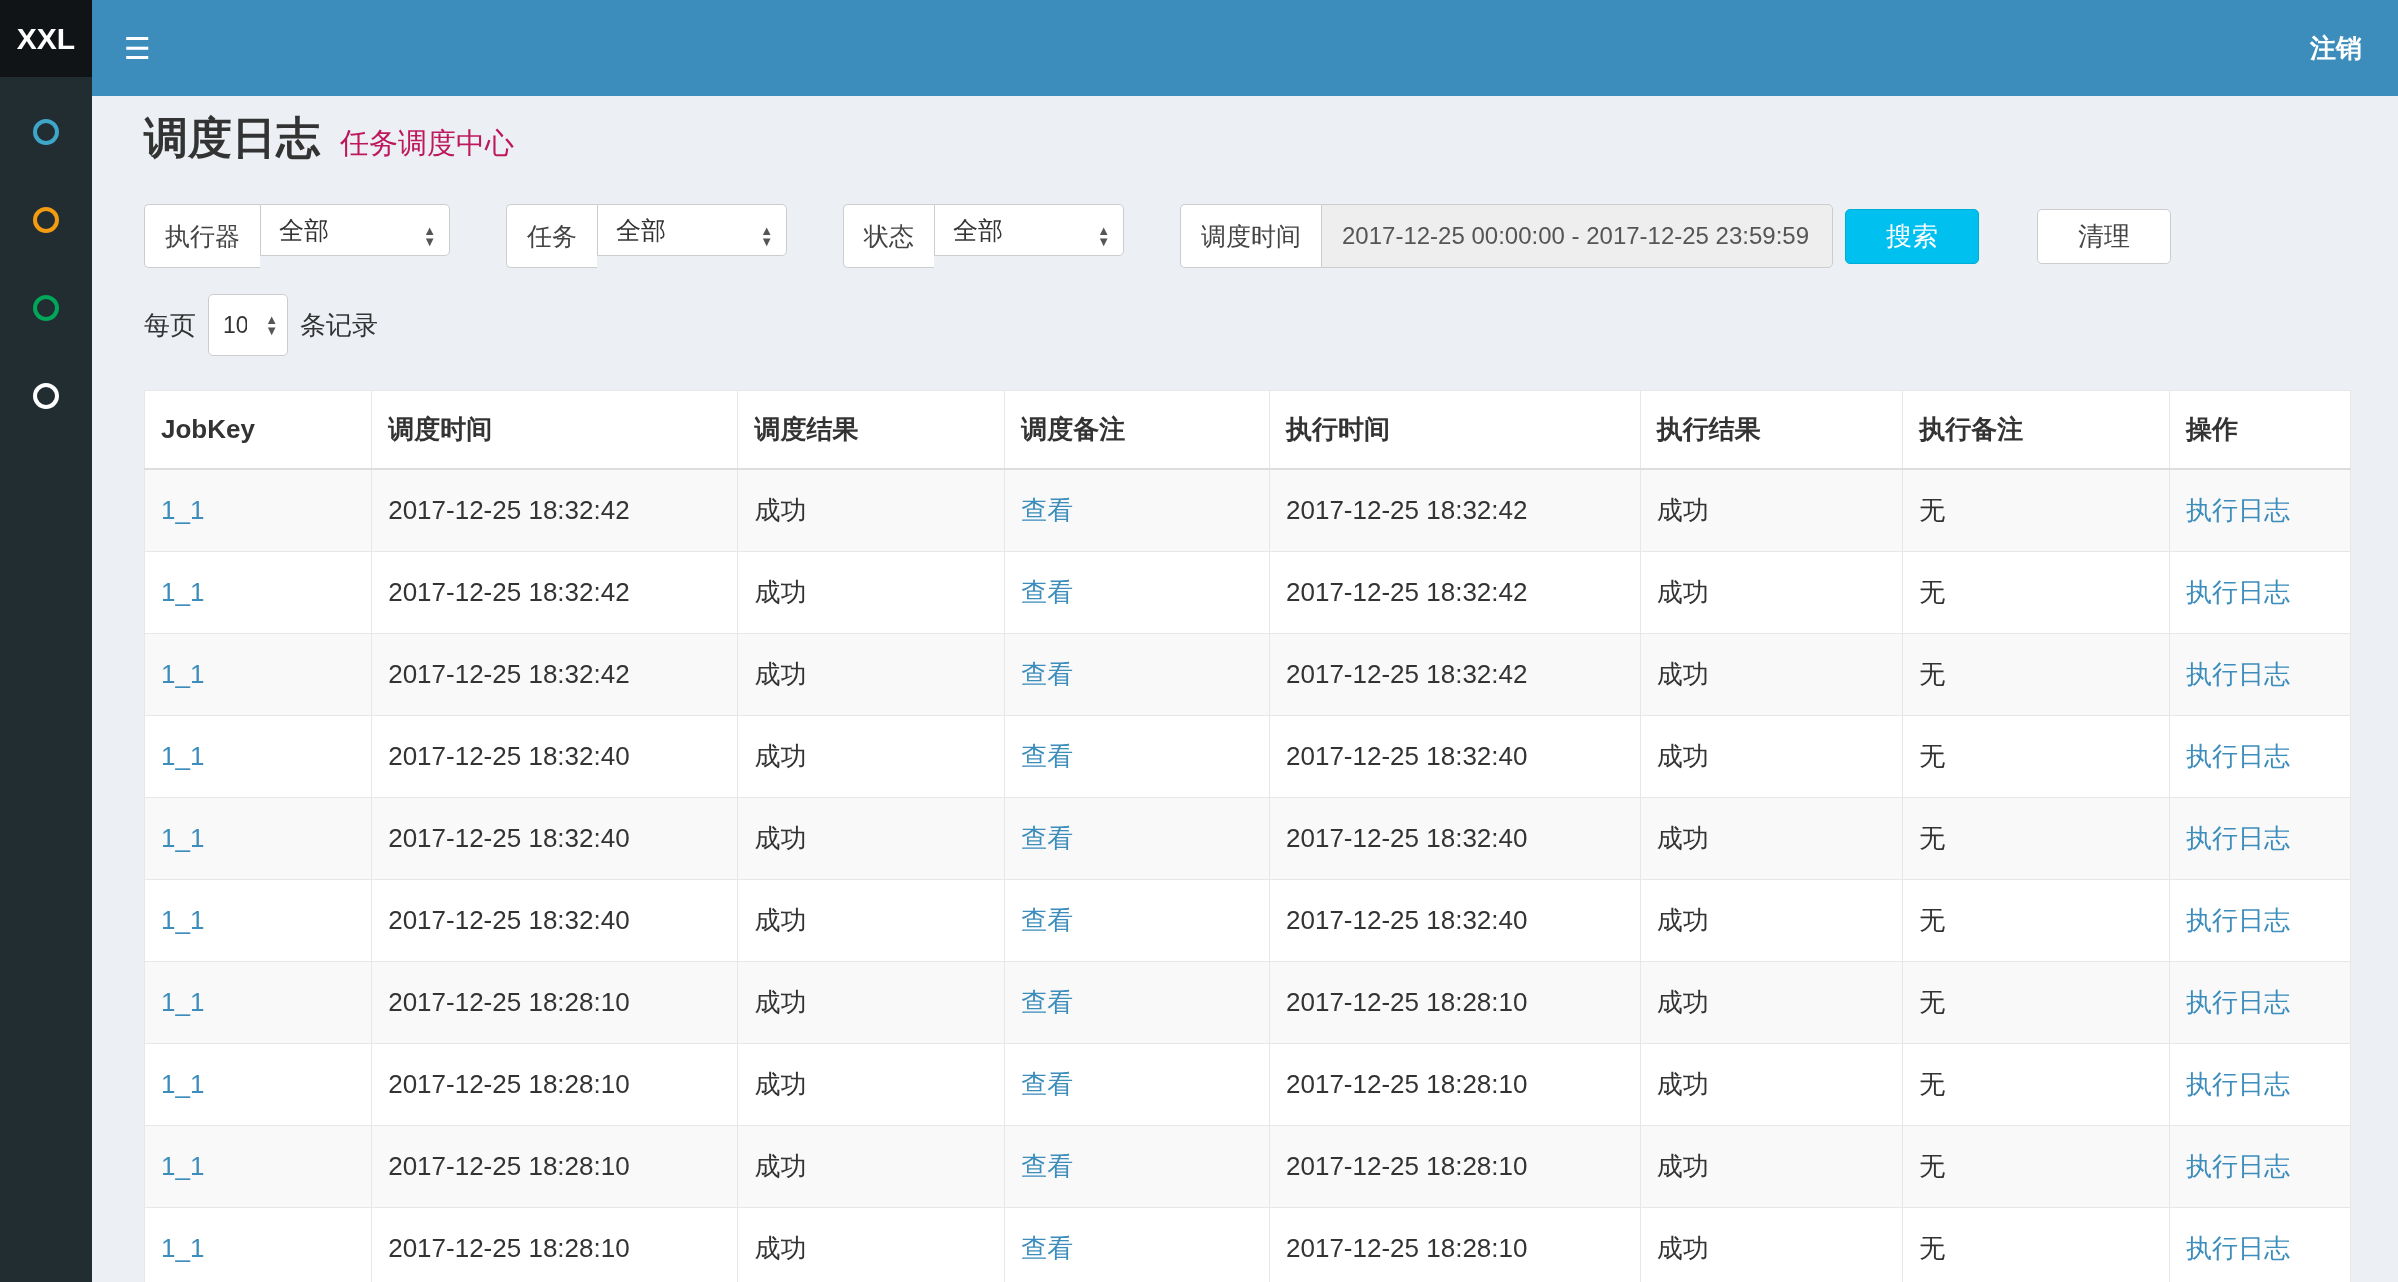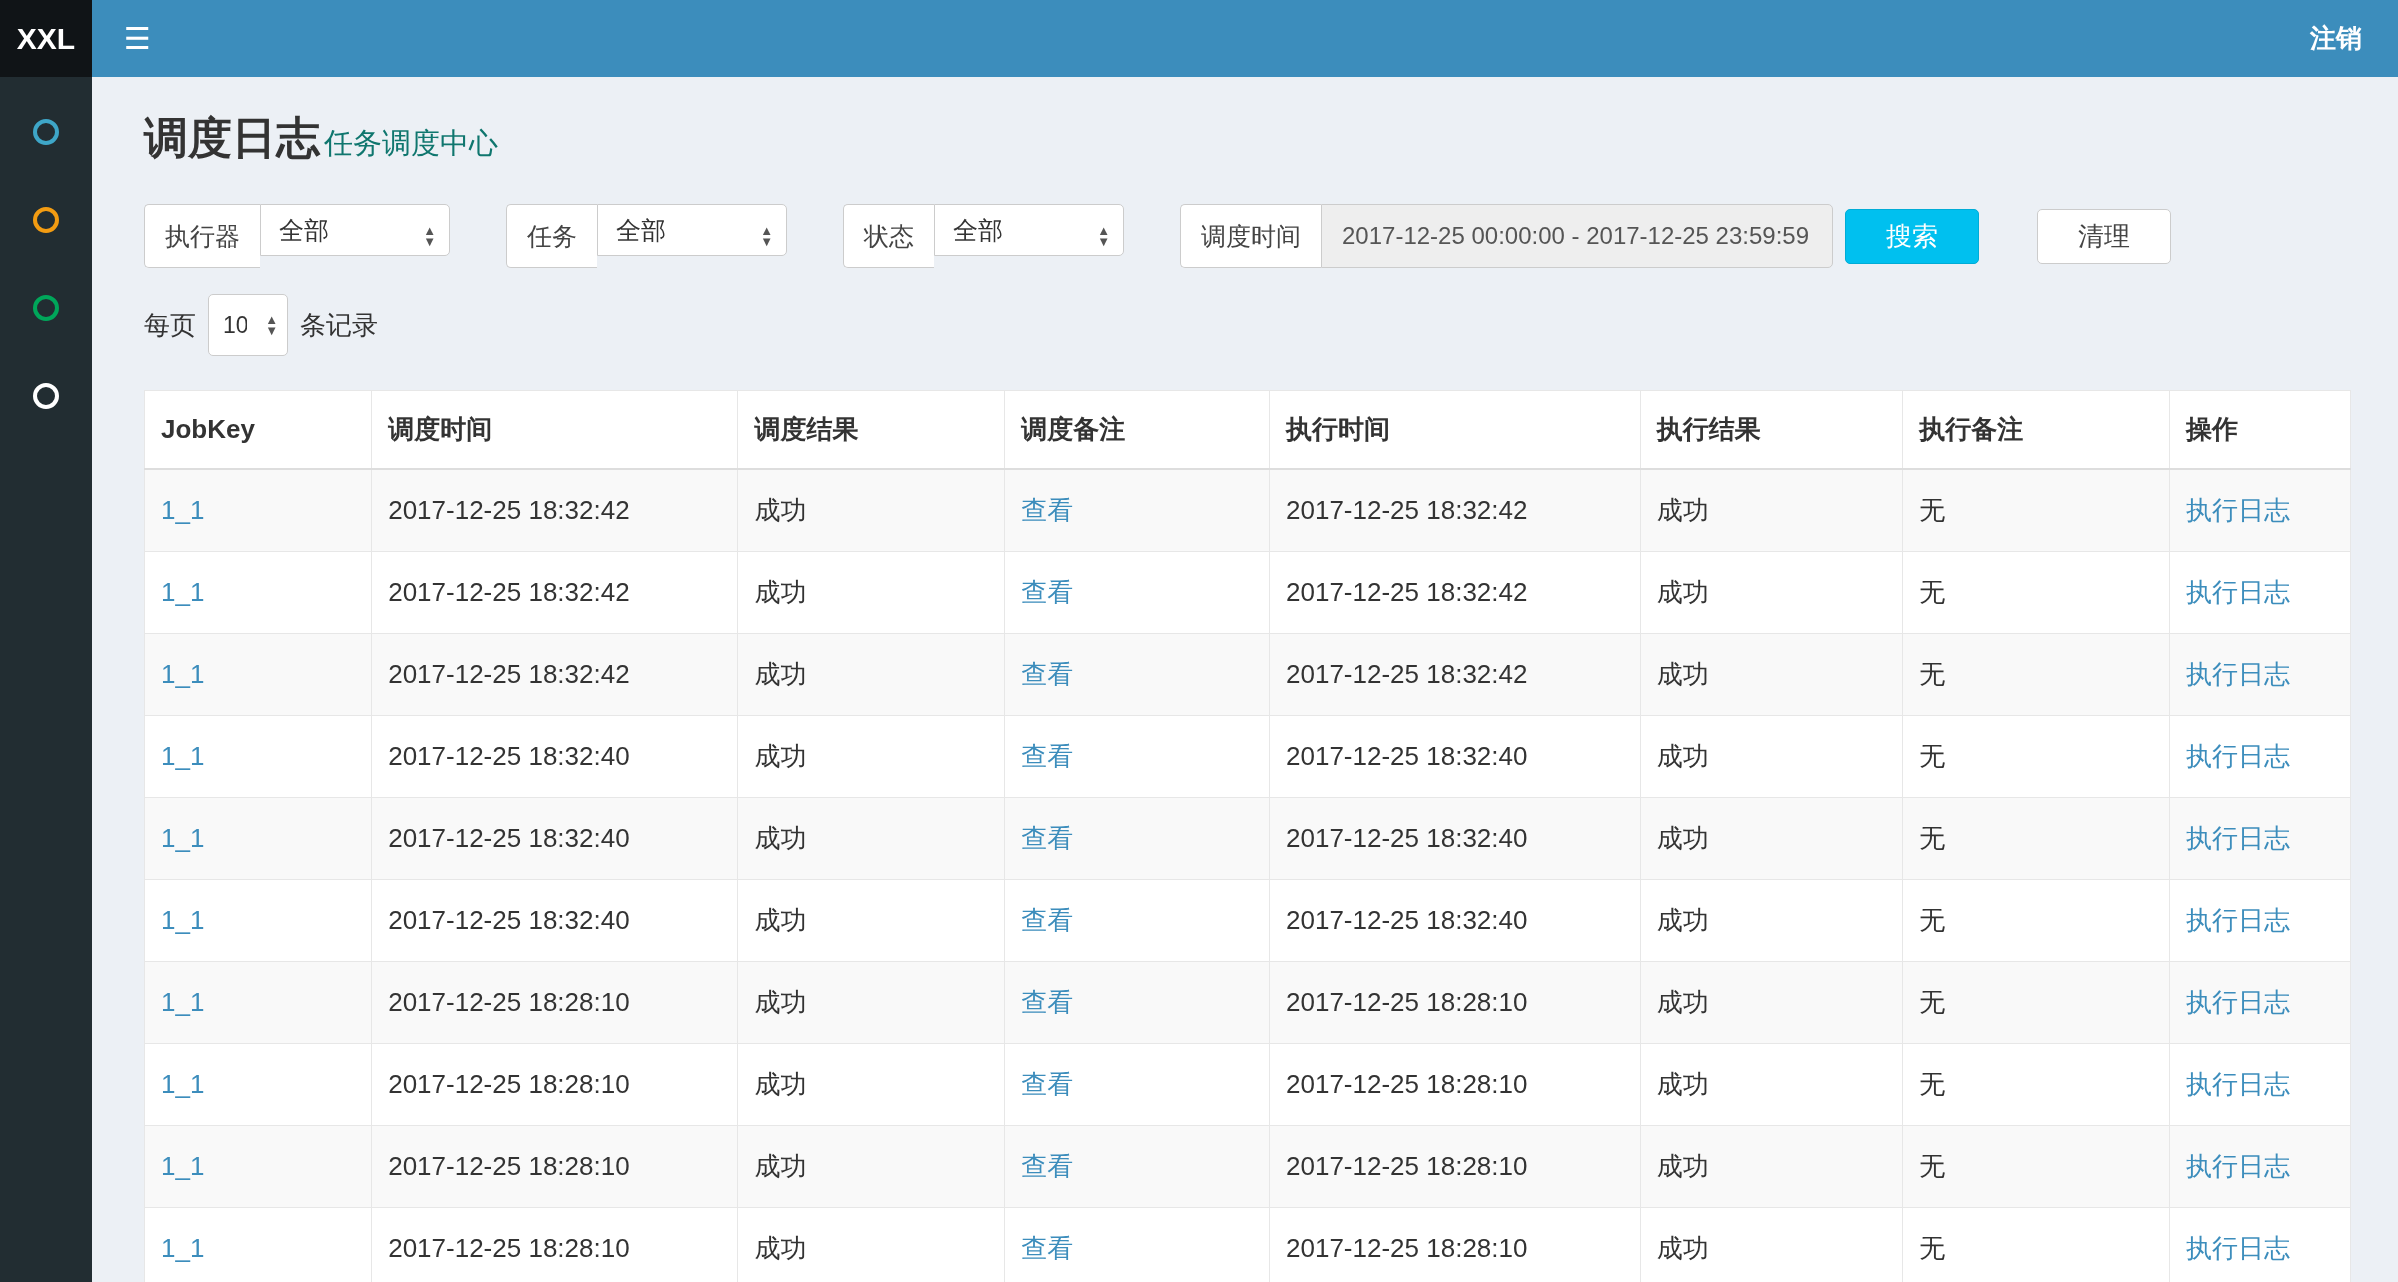--- a/index.html
+++ b/index.html
@@ -1,40 +1,40 @@
 <!DOCTYPE html>
 <html><head>
 <meta charset="utf-8">
 <style>
   * { margin:0; padding:0; box-sizing:border-box; }
   html,body { width:2398px; height:1282px; overflow:hidden;
     font-family:"Liberation Sans","DejaVu Sans",sans-serif; background:#ecf0f5; }
 
   
-  .navbar { position:fixed; top:0; left:0; width:2398px; height:77px; display:flex; z-index:10; }
+  .navbar { position:fixed; top:0; left:0; width:2398px; height:96px; display:flex; z-index:10; }
   .logo { width:92px; height:77px; background:#101417; color:#fff; font-size:30px; font-weight:bold;
     display:flex; align-items:center; justify-content:center; }
   .nav-rest { flex:1; background:#3c8dbc; display:flex; align-items:center; }
   .hamburger { color:#fff; font-size:30px; padding:0 32px; cursor:pointer; }
   .nav-spacer { flex:1; }
   .logout { color:#fff; font-size:26px; font-weight:bold; padding:0 36px; cursor:pointer; }
 
   
   .sidebar { position:fixed; top:77px; left:0; width:92px; height:1205px; background:#222d32; }
   .side-item { height:88px; display:flex; align-items:center; justify-content:center; cursor:pointer; }
   .side-item:first-child { margin-top:11px; }
   .circle-icon { width:26px; height:26px; border:4px solid #fff; border-radius:50%; display:block; }
 
   
   .content { position:absolute; top:77px; left:92px; width:2306px; height:1205px;
     padding:0 47px 0 52px; background:#ecf0f5; }
 
   .page-header { margin-top:32px; display:flex; align-items:baseline; }
   .page-title { font-size:44px; font-weight:bold; color:#333; }
-  .page-subtitle { font-size:29px; color:#0f766e; margin-left:4px; }
+  .page-subtitle { font-size:29px; color:#be185d; margin-left:20px; }
 
   
   .filter-bar { margin-top:36px; display:flex; align-items:center; }
   .filter-group { display:flex; align-items:stretch; margin-right:56px; }
   .addon { background:#fff; border:1px solid #ccc; border-right:none; border-radius:5px 0 0 5px;
     font-size:25px; color:#444; display:flex; align-items:center; padding:0 20px; height:64px; }
   .select-wrap { position:relative; display:inline-flex; }
   select { appearance:none; -webkit-appearance:none; -moz-appearance:none;
     border:1px solid #ccc; border-radius:0 5px 5px 0; background:#fff; height:52px;
     font-size:25px; color:#333; padding:0 52px 0 18px; outline:none;

